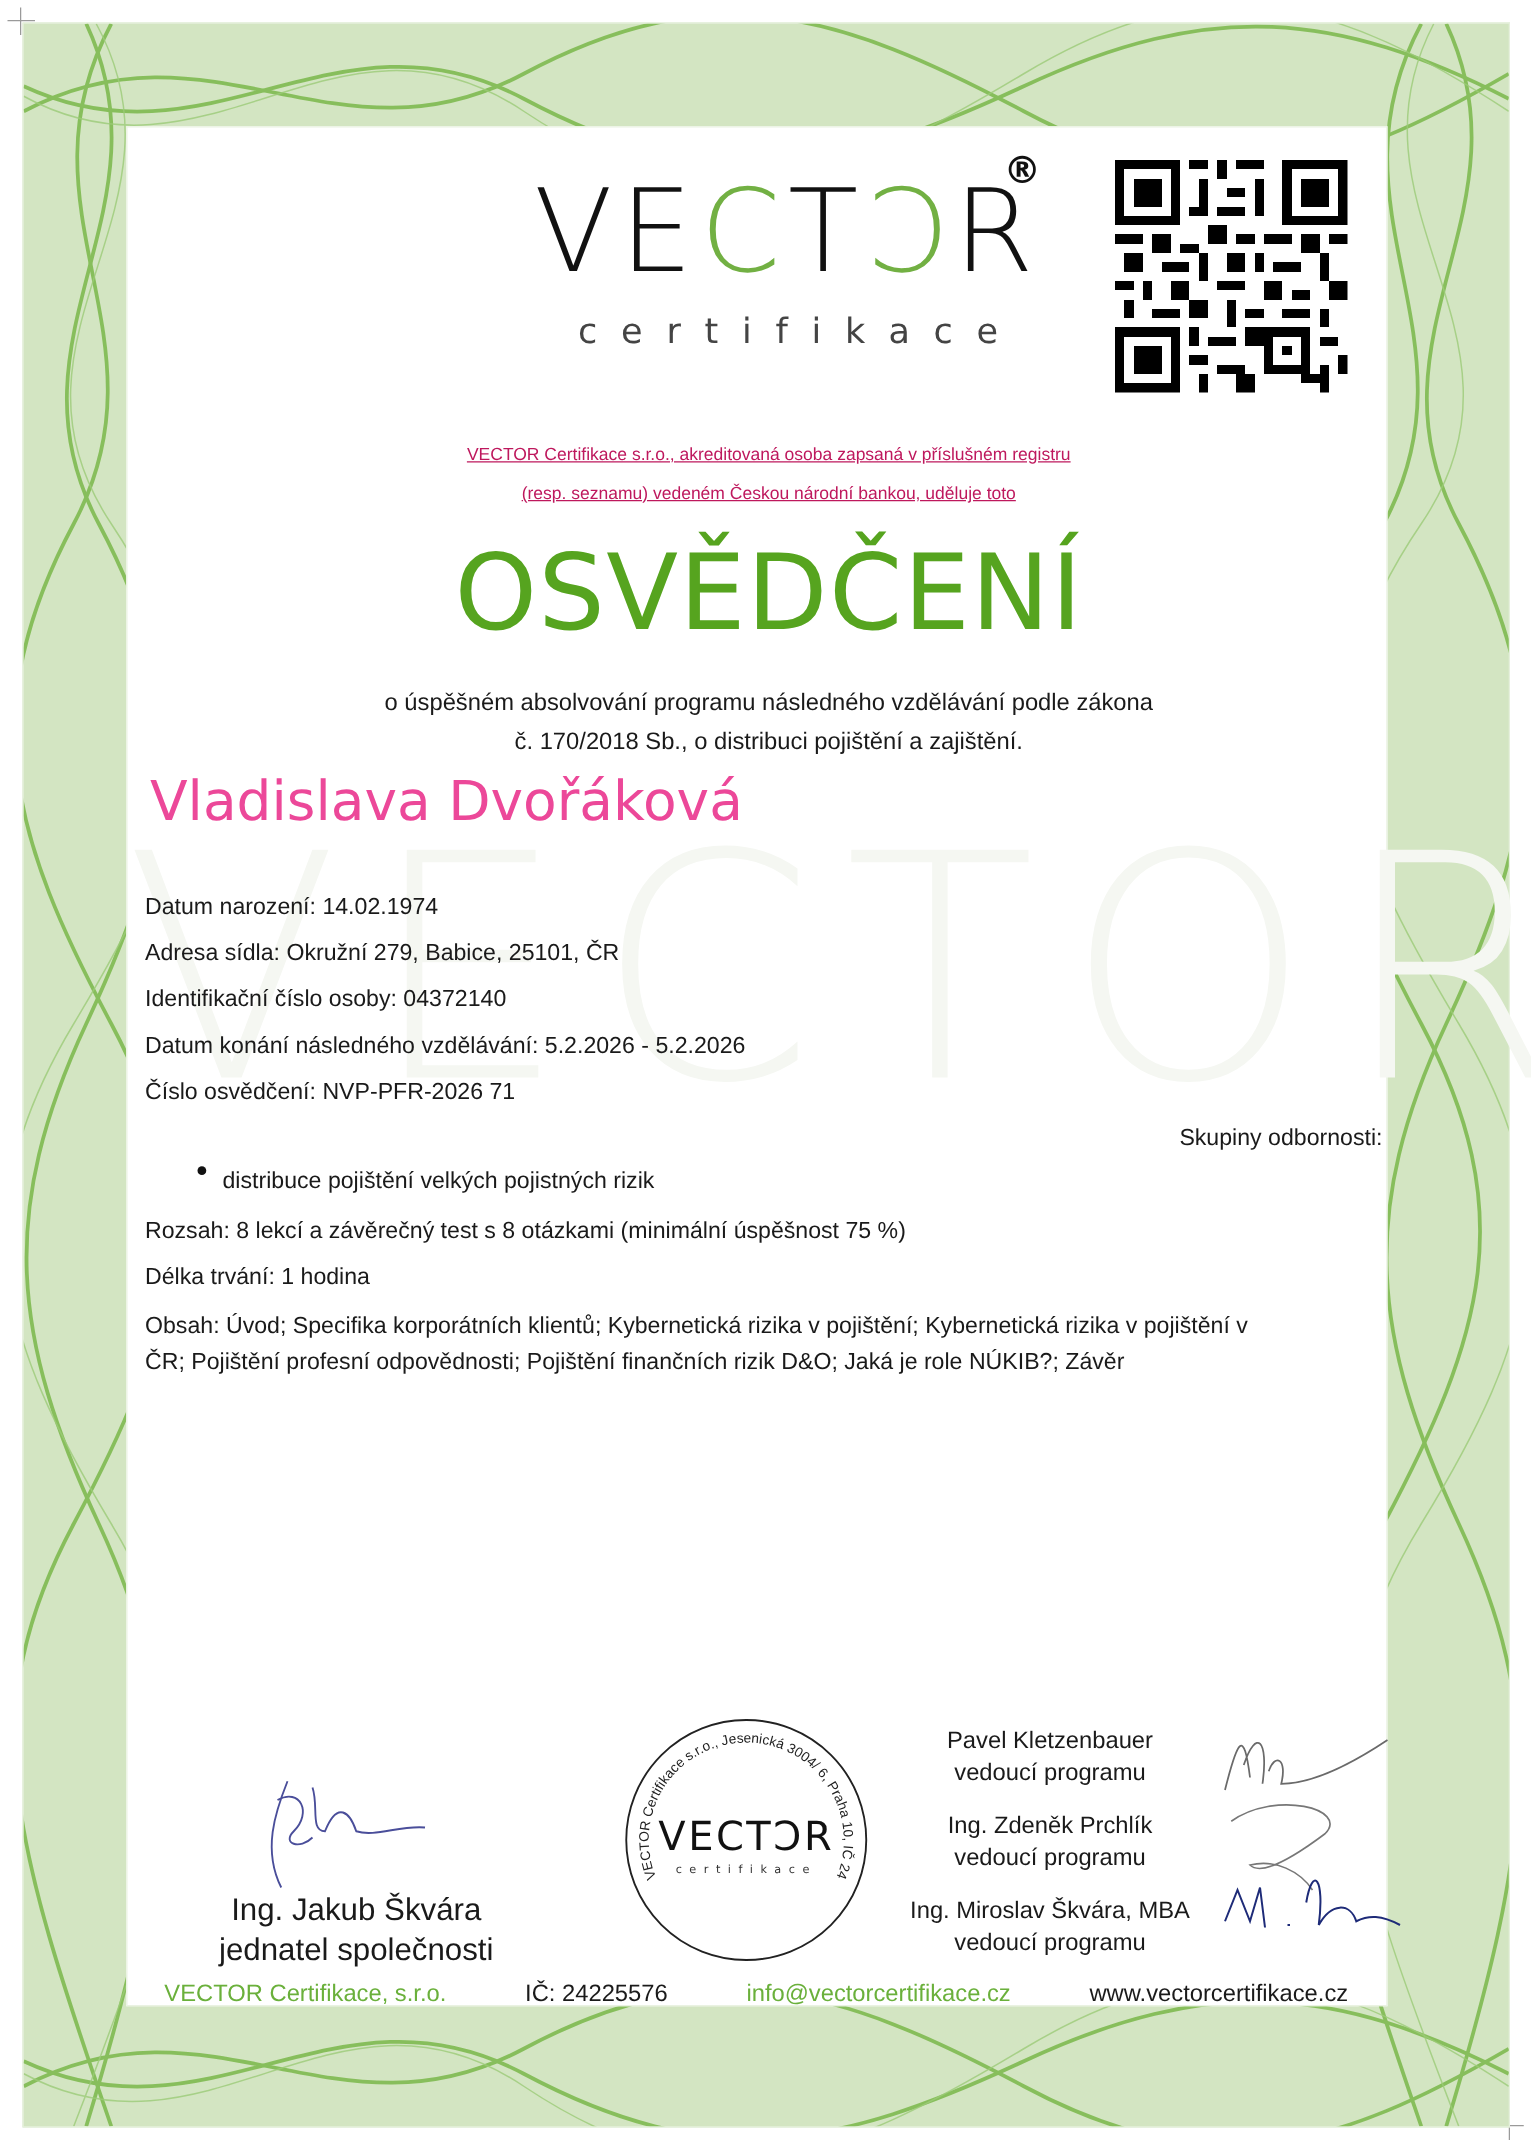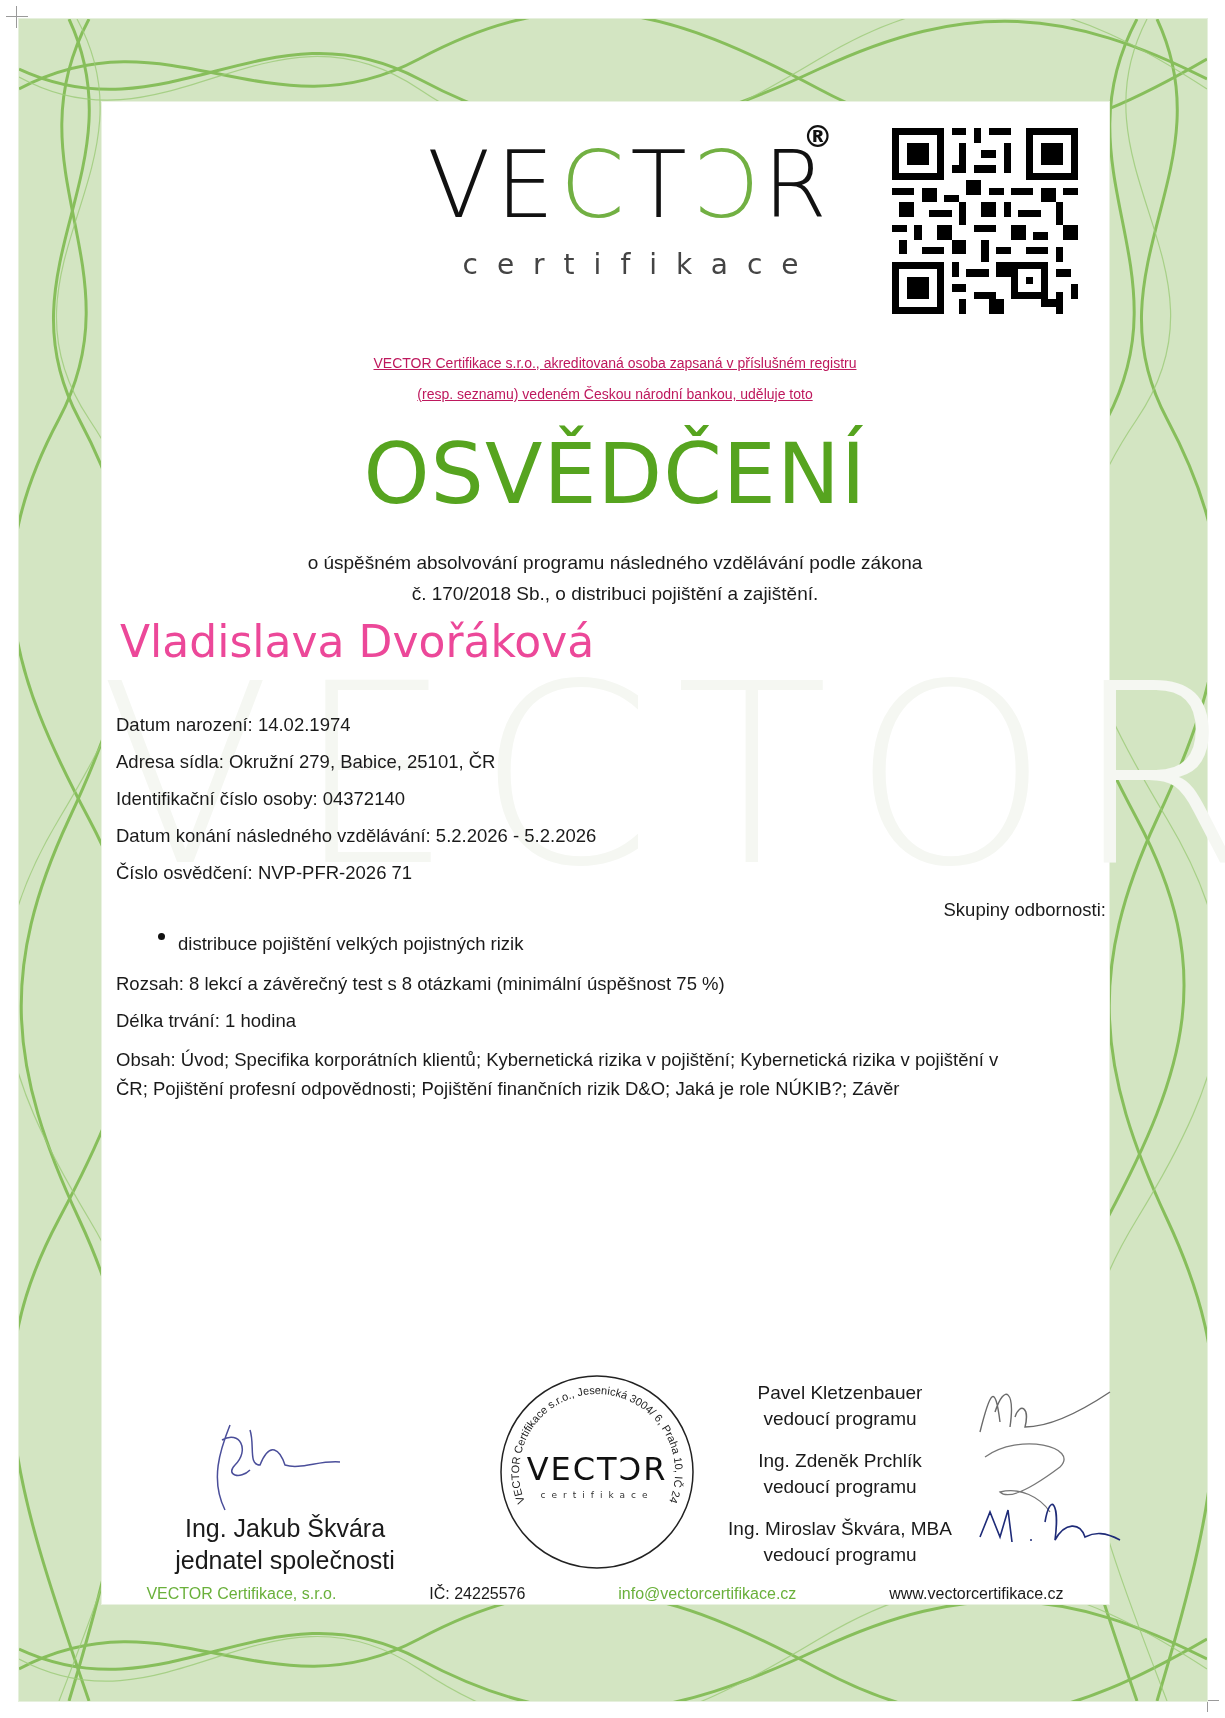--- a/index.html
+++ b/index.html
@@ -27,21 +27,21 @@
     .bullet-row { padding-left: 42px; margin-top: 10px; margin-bottom: 12px; display: flex; align-items: flex-start; height: 26px; }
     .bullet { width: 7px; height: 7px; border-radius: 50%; background: #111; margin-right: 13px; }
     .details .obsah { line-height: 29px; }
     .sig-left { position: absolute; left: 160px; top: 1420px; width: 250px; text-align: center; font-size: 25px; }
     .sig-left .svg { height: 92px; }
     .sig-left .line { line-height: 32px; }
     .stamp { position: absolute; left: 497px; top: 1372px; width: 200px; height: 200px; }
     .sig-right { position: absolute; left: 715px; top: 1380px; width: 250px; text-align: center; font-size: 19px; line-height: 26px; }
     .sig-right .block { height: 68px; }
     .sig-right-sigs { position: absolute; left: 960px; top: 1372px; width: 170px; height: 200px; }
-    .footer { position: absolute; left: 100px; top: 1585px; width: 1010px; display: flex; justify-content: space-around; font-size: 16px; }
+    .footer { position: absolute; left: 100px; top: 1585px; width: 1010px; display: flex; justify-content: space-around; font-size: 19px; }
     .footer .green { color: #6ab03b; }
   </style>
 </head>
 <body>
 
 <div class="crop-mark" style="left:6px;top:16px;width:22px;height:1px;"></div>
 <div class="crop-mark" style="left:16px;top:6px;width:1px;height:22px;"></div>
 <div class="crop-mark" style="left:1197px;top:1700px;width:22px;height:1px;"></div>
 <div class="crop-mark" style="left:1207px;top:1690px;width:1px;height:22px;"></div>
 

